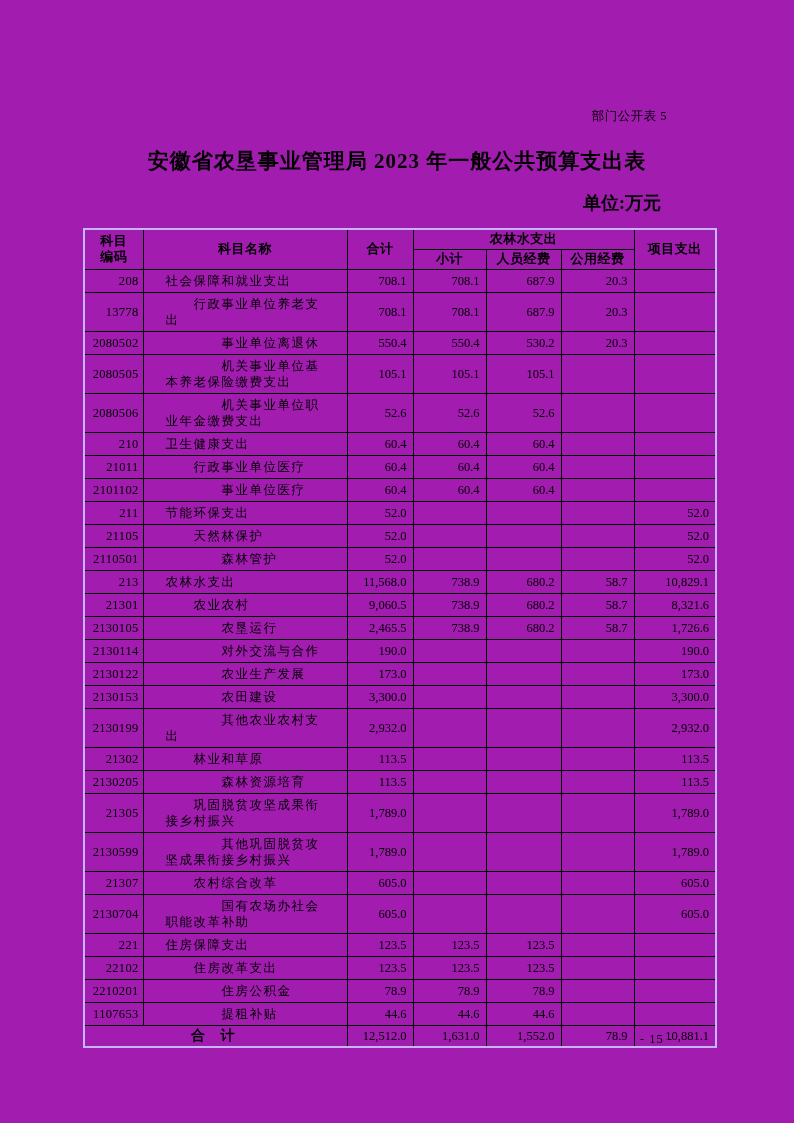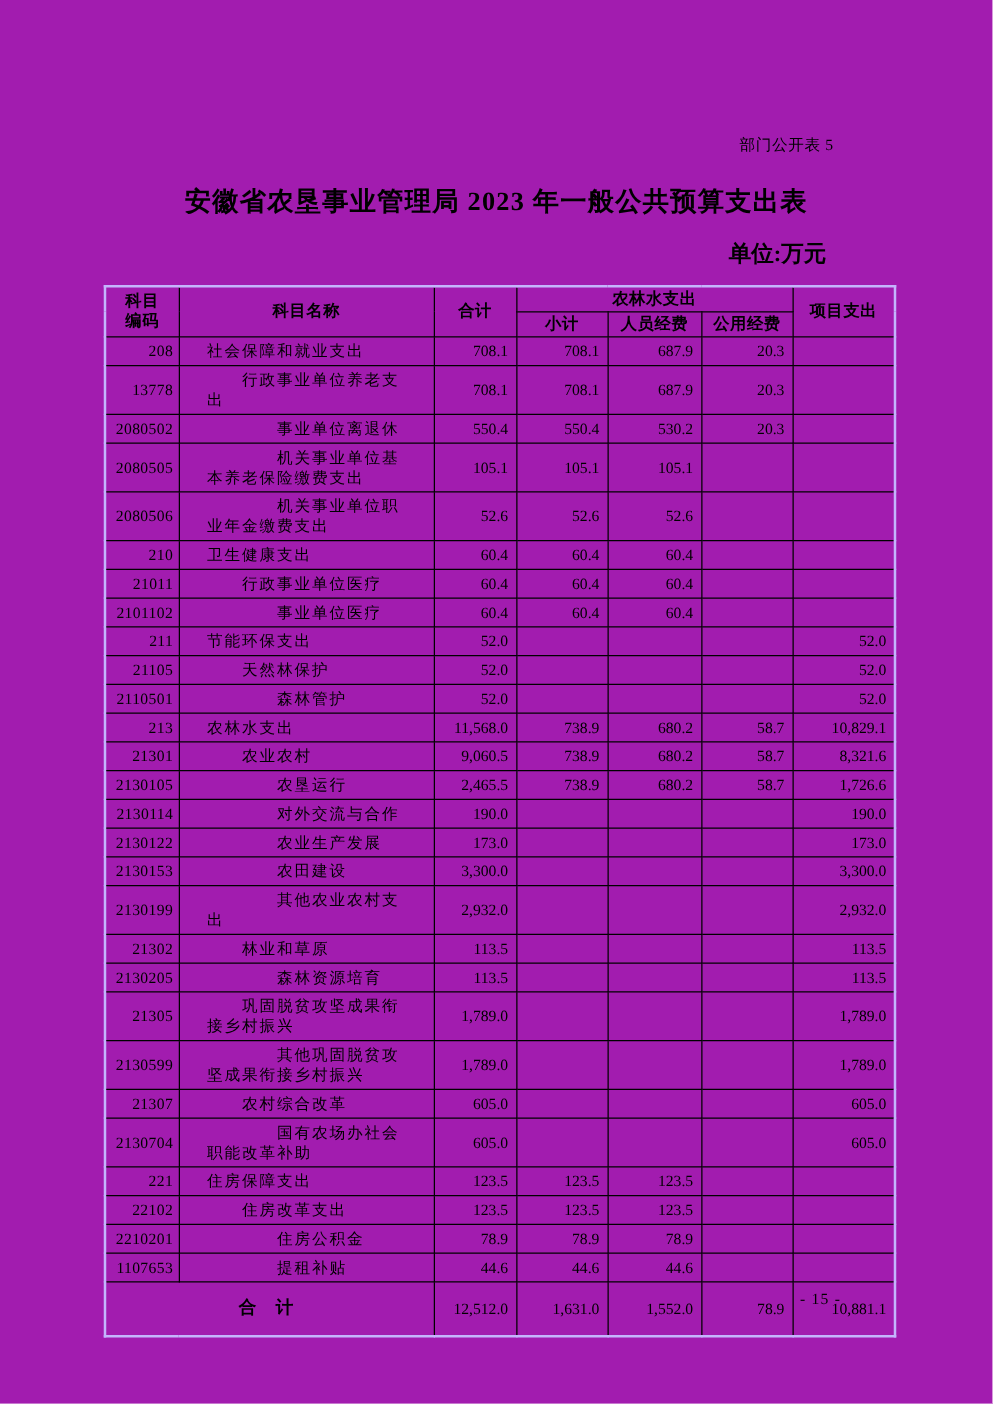--- a/index.html
+++ b/index.html
@@ -75,21 +75,21 @@
     letter-spacing: 1.5px;
     word-break: break-all;
   }
   td.name.level-1 { text-indent: 0; }
   td.name.level-2 { text-indent: 28px; }
   td.name.level-3 { text-indent: 56px; }
   td.num {
     text-align: right;
     padding: 2px 6px 2px 2px;
   }
-  tr.total-row { height: 44px; }
+  tr.total-row { height: 22px; }
   tr.total-row td.total-label {
     text-align: center;
     font-weight: bold;
     font-size: 14px;
     letter-spacing: 6px;
   }
   .page-number {
     position: absolute;
     top: 1032px;
     right: 121px;

